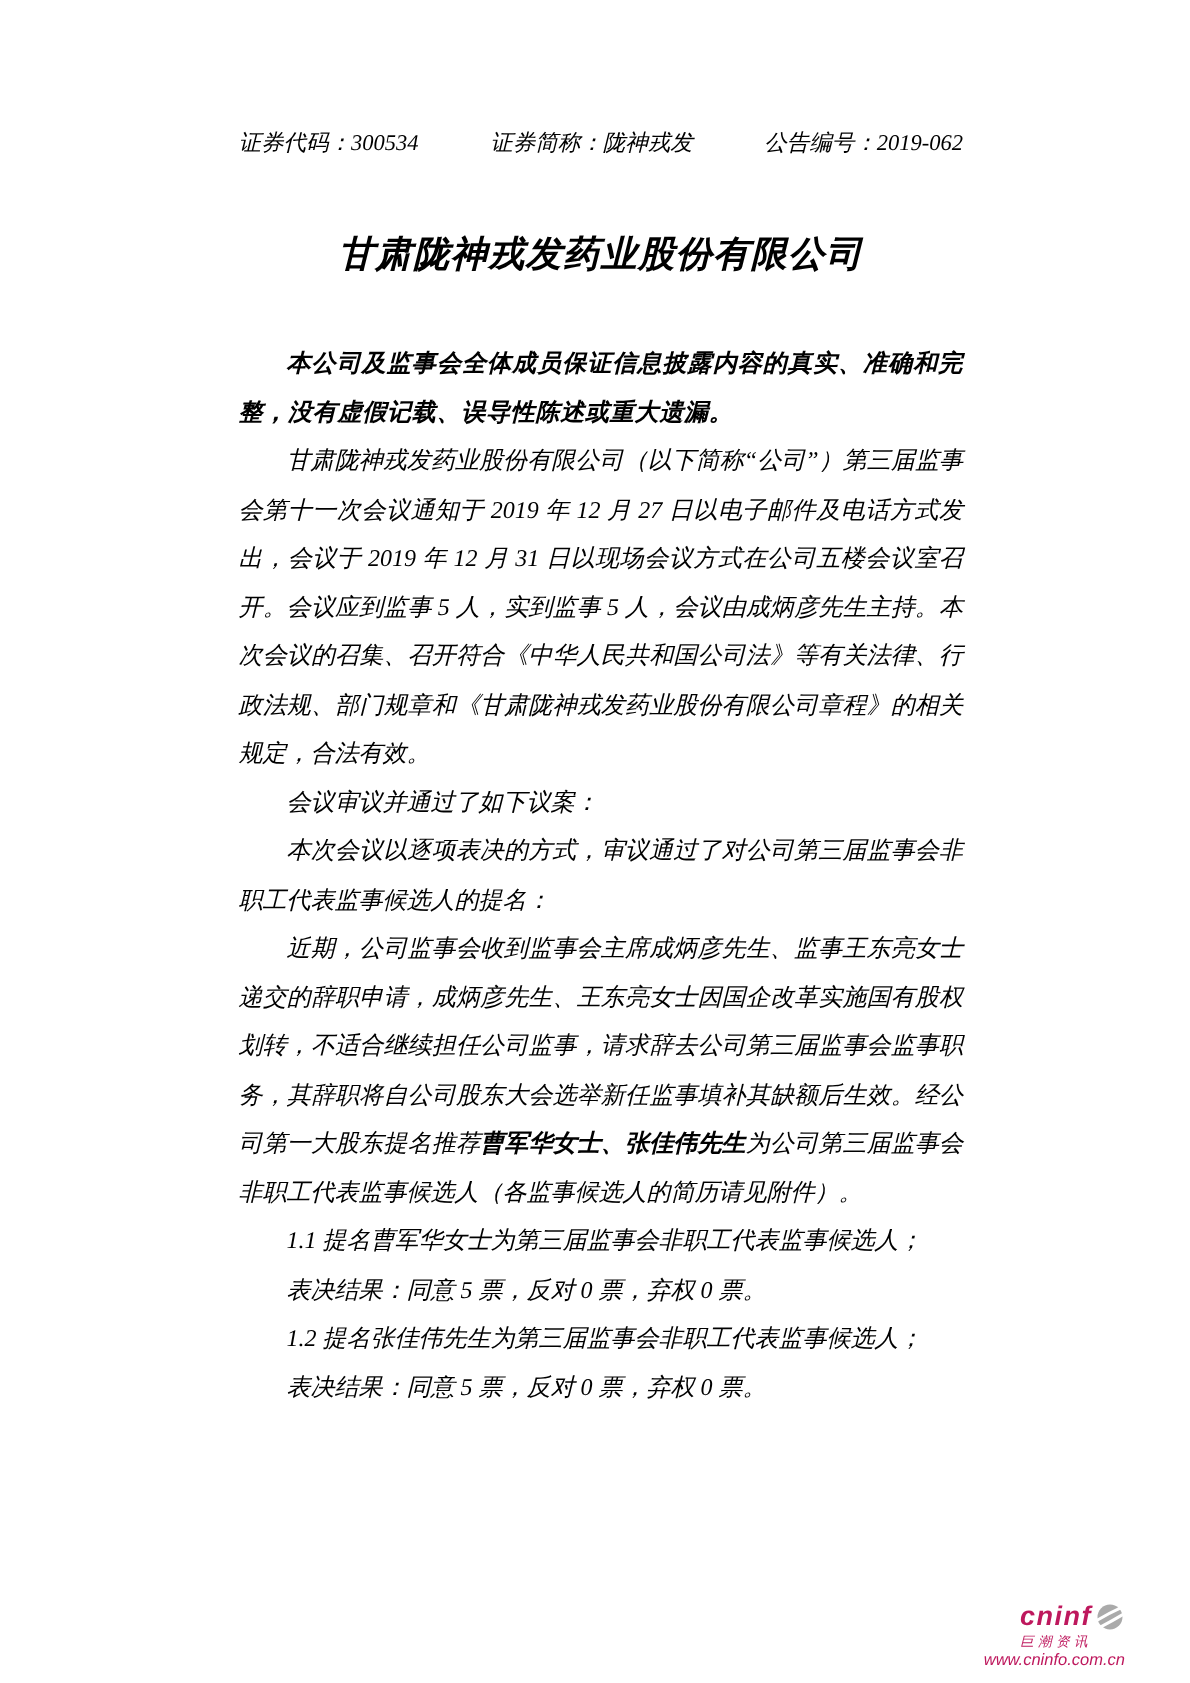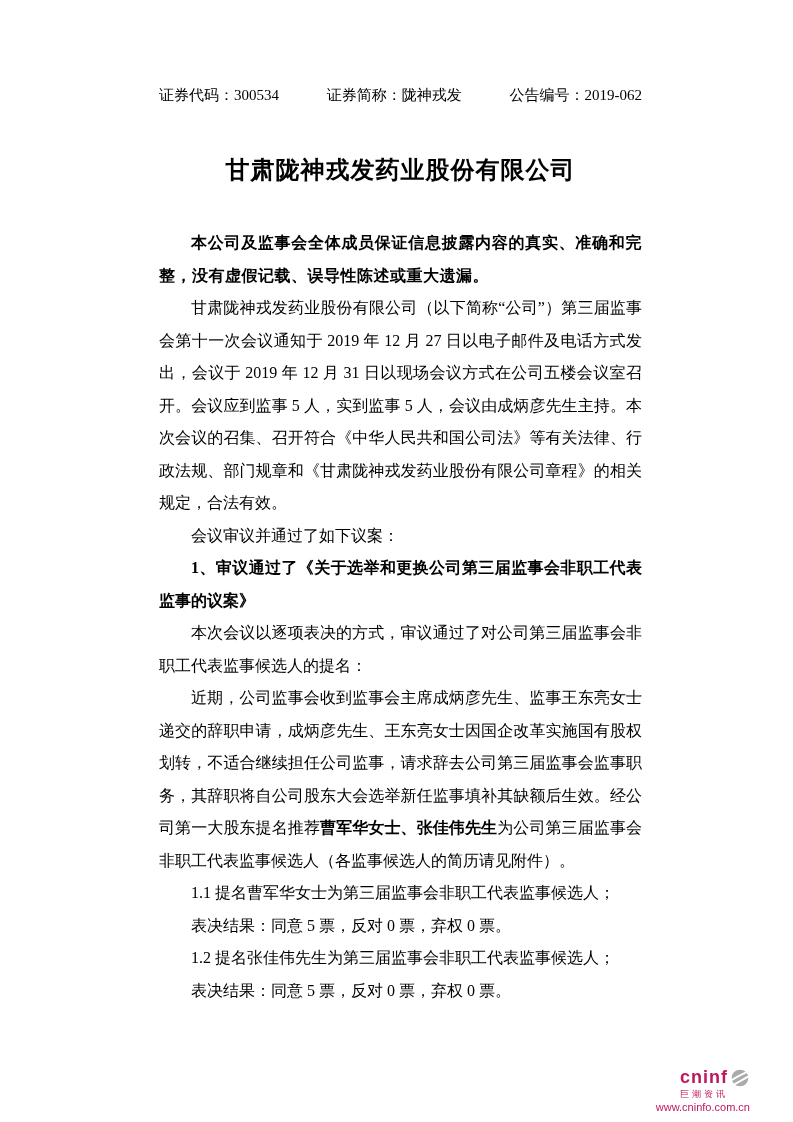--- a/index.html
+++ b/index.html
@@ -11,20 +11,21 @@
     position: relative;
     width: 719px;
     height: 1122px;
     margin: 0 auto;
     background: #ffffff;
     box-sizing: border-box;
     padding: 86px 114px 0 122px;
     font-family: "Liberation Serif", "DejaVu Serif", serif;
     color: #000000;
     overflow: hidden;
+    font-style: italic;
   }
   .doc-header {
     display: flex;
     justify-content: space-between;
     align-items: baseline;
     font-size: 15px;
     white-space: nowrap;
   }
   .doc-title {
     margin: 40px 0 0 0;
@@ -109,21 +110,20 @@
   <h1 class="doc-title">
     <span class="title-line">甘肃陇神戎发药业股份有限公司</span>
   </h1>
 
   <p class="disclaimer">本公司及监事会全体成员保证信息披露内容的真实、准确和完整，没有虚假记载、误导性陈述或重大遗漏。</p>
 
   <p>甘肃陇神戎发药业股份有限公司（以下简称“公司”）第三届监事会第十一次会议通知于 2019 年 12 月 27 日以电子邮件及电话方式发出，会议于 2019 年 12 月 31 日以现场会议方式在公司五楼会议室召开。会议应到监事 5 人，实到监事 5 人，会议由成炳彦先生主持。本次会议的召集、召开符合《中华人民共和国公司法》等有关法律、行政法规、部门规章和《甘肃陇神戎发药业股份有限公司章程》的相关规定，合法有效。</p>
 
   <p>会议审议并通过了如下议案：</p>
 
-  <p class="sect-heading">1、审议通过了《关于选举和更换公司第三届监事会非职工代表监事的议案》</p>
 
   <p>本次会议以逐项表决的方式，审议通过了对公司第三届监事会非职工代表监事候选人的提名：</p>
 
   <p><span>近期，公司监事会收到监事会主席成炳彦先生、监事王东亮女士递交的辞职申请，成炳彦先生、王东亮女士因国企改革实施国有股权划转，不适合继续担任公司监事，请求辞去公司第三届监事会监事职务，其辞职将自公司股东大会选举新任监事填补其缺额后生效。经公司第一大股东提名推荐</span><span class="bold">曹军华女士、张佳伟先生</span><span>为公司第三届监事会非职工代表监事候选人（各监事候选人的简历请见附件）。</span></p>
 
   <p>1.1 提名曹军华女士为第三届监事会非职工代表监事候选人；</p>
   <p>表决结果：同意 5 票，反对 0 票，弃权 0 票。</p>
   <p>1.2 提名张佳伟先生为第三届监事会非职工代表监事候选人；</p>
   <p>表决结果：同意 5 票，反对 0 票，弃权 0 票。</p>
 

